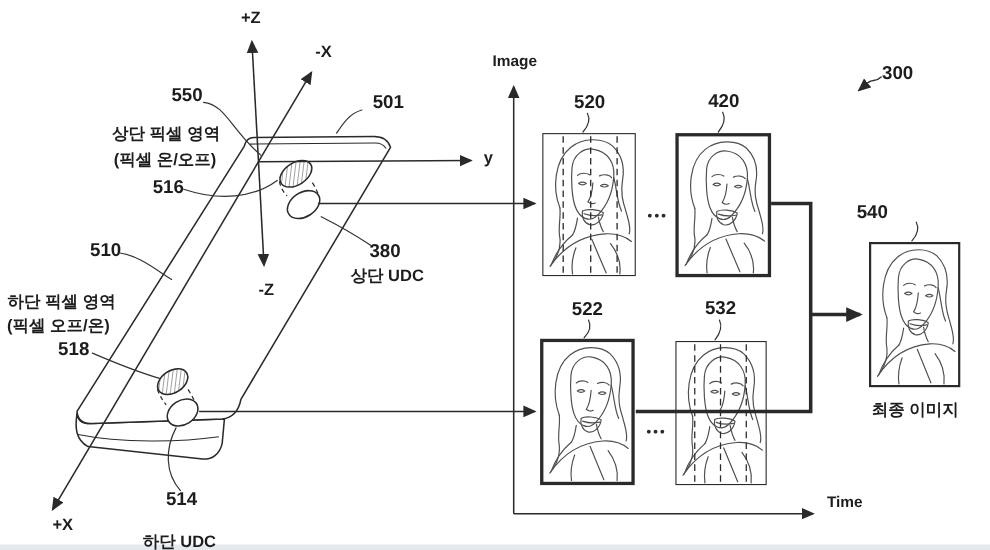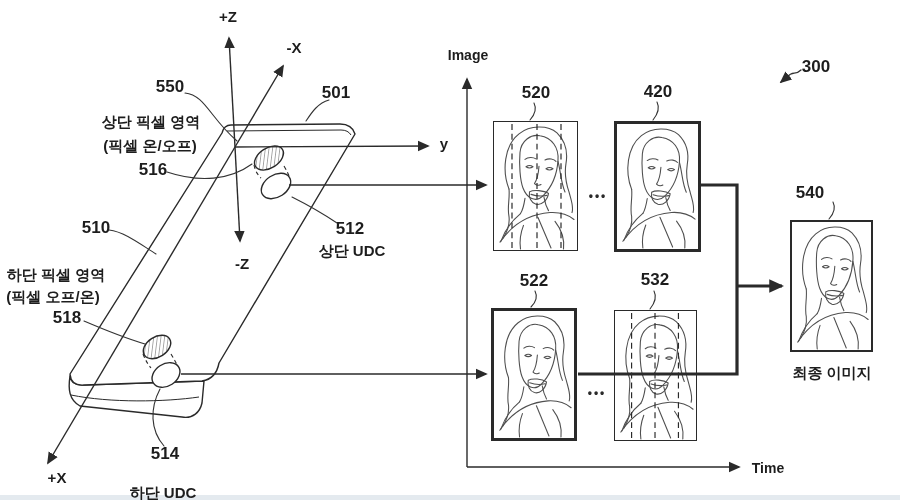--- a/index.html
+++ b/index.html
@@ -170,41 +170,41 @@
     </g>
   </svg>
 
   <span class="lbl lbl-axis" style="left:228px;top:17px;">+Z</span>
   <span class="lbl lbl-axis" style="left:294px;top:48px;">-X</span>
   <span class="lbl lbl-axis" style="left:444px;top:144px;">y</span>
   <span class="lbl lbl-axis" style="left:242px;top:264px;">-Z</span>
   <span class="lbl lbl-axis" style="left:57px;top:478px;">+X</span>
 
   <span class="lbl lbl-ref" style="left:170px;top:87px;">550</span>
-  <span class="lbl lbl-ref" style="left:336px;top:93px;">501</span>
+  <span class="lbl lbl-ref" style="left:353px;top:93px;">501</span>
   <span class="lbl lbl-kr" style="left:151px;top:122px;">상단 픽셀 영역</span>
   <span class="lbl lbl-kr" style="left:150px;top:146px;">(픽셀 온/오프)</span>
   <span class="lbl lbl-ref" style="left:153px;top:170px;">516</span>
   <span class="lbl lbl-ref" style="left:96px;top:228px;">510</span>
-  <span class="lbl lbl-ref" style="left:350px;top:229px;">512</span>
+  <span class="lbl lbl-ref" style="left:350px;top:229px;">380</span>
   <span class="lbl lbl-kr" style="left:352px;top:251px;">상단 UDC</span>
   <span class="lbl lbl-kr" style="left:56px;top:275px;">하단 픽셀 영역</span>
   <span class="lbl lbl-kr" style="left:53px;top:297px;">(픽셀 오프/온)</span>
   <span class="lbl lbl-ref" style="left:67px;top:318px;">518</span>
   <span class="lbl lbl-ref" style="left:165px;top:454px;">514</span>
   <span class="lbl lbl-kr" style="left:163px;top:477px;margin-top:16px;">하단 UDC</span>
 
   <span class="lbl lbl-plot" style="left:468px;top:55px;">Image</span>
-  <span class="lbl lbl-plot" style="left:768px;top:468px;">Time</span>
+  <span class="lbl lbl-plot" style="left:768px;top:456px;">Time</span>
 
   <span class="lbl lbl-ref" style="left:536px;top:93px;">520</span>
   <span class="lbl lbl-ref" style="left:658px;top:92px;">420</span>
   <span class="lbl lbl-ref" style="left:534px;top:281px;">522</span>
   <span class="lbl lbl-ref" style="left:655px;top:280px;">532</span>
-  <span class="lbl lbl-ref" style="left:810px;top:193px;">540</span>
+  <span class="lbl lbl-ref" style="left:793px;top:193px;">540</span>
 
   <span class="lbl lbl-kr" style="left:832px;top:373px;">최종 이미지</span>
   <span class="lbl lbl-ref" style="left:816px;top:67px;">300</span>
 
   <span class="lbl lbl-dots" style="left:598px;top:196px;">•••</span>
   <span class="lbl lbl-dots" style="left:597px;top:393px;">•••</span>
 
 </div>
 
 </body></html>

